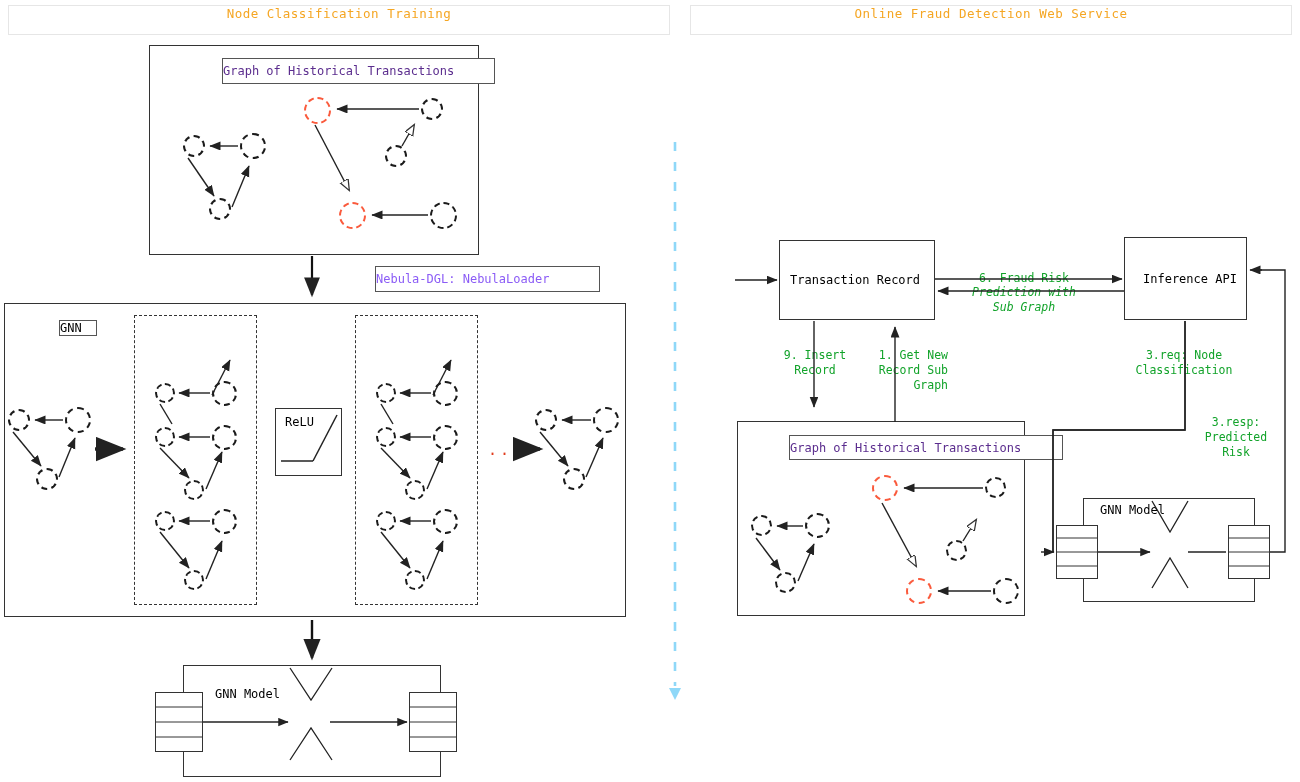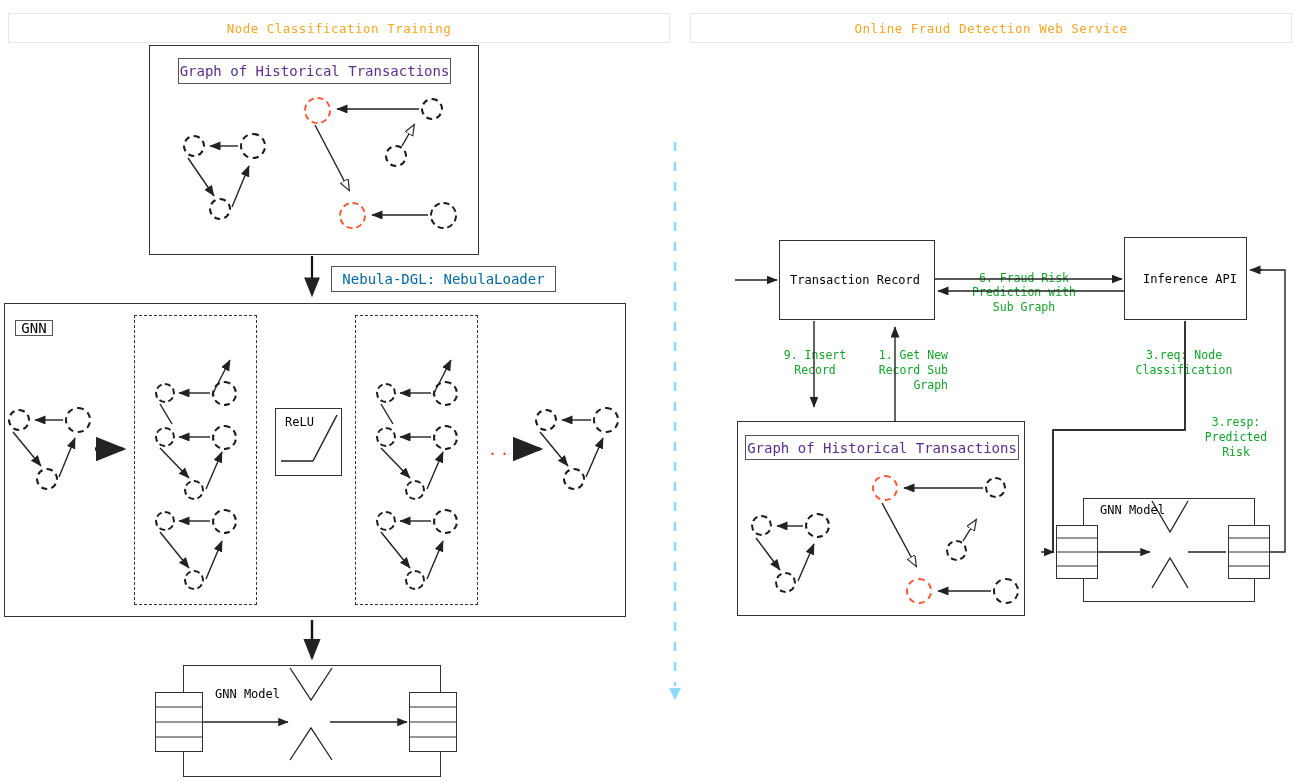--- a/index.html
+++ b/index.html
@@ -1,31 +1,31 @@
 <!DOCTYPE html>
 <html><head>
 <meta charset="utf-8">
 <style>
   html,body{margin:0;padding:0;background:#ffffff;}
   body{width:1300px;height:782px;position:relative;overflow:hidden;
        font-family:"DejaVu Sans Mono","Liberation Mono",monospace;}
   .panel-header{
     position:absolute;border:1px solid #e6e6e6;background:#ffffff;
-    display:flex;align-items:center;justify-content:center;
-    font-size:12.5px;letter-spacing:.5px;color:#f5a623;margin-top:8px;
+    display:flex;align-items:flex-start;justify-content:center;
+    font-size:12.5px;letter-spacing:.5px;color:#f5a623;
   }
   .box{position:absolute;border:1px solid #333;background:#fff;box-sizing:border-box;}
   .box-dashed{position:absolute;border:1.5px dashed #333;background:transparent;box-sizing:border-box;}
   .lbl-box{
     position:absolute;border:1px solid #555;background:#fff;box-sizing:border-box;
-    display:flex;align-items:center;justify-content:center;
-    font-size:14px;white-space:nowrap;
+    display:flex;align-items:center;justify-content:flex-start;
+    font-size:12px;white-space:nowrap;margin-left:44px;
   }
   .purple{color:#5b2d8e;}
-  .teal{color:#0369a1;}
+  .teal{color:#8b5cf6;}
   .plain-text{position:absolute;font-size:12px;color:#000;white-space:pre;}
   .green-text{position:absolute;font-size:11.5px;color:#12a32a;white-space:pre;
               text-align:center;line-height:15px;}
   svg{position:absolute;left:0;top:0;overflow:visible;}
   .node{position:absolute;box-sizing:border-box;border:2px dashed #1a1a1a;border-radius:50%;}
   .node.red{border-color:#fa5a3c;}
   .dots{position:absolute;color:#e03b1c;font-size:15px;letter-spacing:3px;line-height:1;}
 </style>
 </head>
 <body>
@@ -199,21 +199,21 @@
   <path d="M669,688 L681,688 L675,700 z" fill="#8fd8f8"></path>
 </svg>
 
 <div class="box" style="left:779px;top:240px;width:156px;height:80px;"></div>
 <div class="plain-text" style="left:790px;top:273px;">Transaction Record</div>
 
 <div class="box" style="left:1124px;top:237px;width:123px;height:83px;"></div>
 <div class="plain-text" style="left:1143px;top:272px;">Inference API</div>
 
 <div class="green-text" style="left:972px;top:271px;width:104px;">6. Fraud Risk</div>
-<div class="green-text" style="left:962px;top:285px;width:124px;">Prediction with
+<div class="green-text" style="left:962px;top:285px;width:124px;font-style:italic;">Prediction with
 Sub Graph</div>
 <div class="green-text" style="left:769px;top:348px;width:92px;">9. Insert
 Record</div>
 <div class="green-text" style="left:858px;top:348px;width:90px;text-align:right;">1. Get New
 Record Sub
 Graph</div>
 <div class="green-text" style="left:1118px;top:348px;width:132px;">3.req: Node
 Classification</div>
 <div class="green-text" style="left:1192px;top:415px;width:88px;">3.resp:
 Predicted

